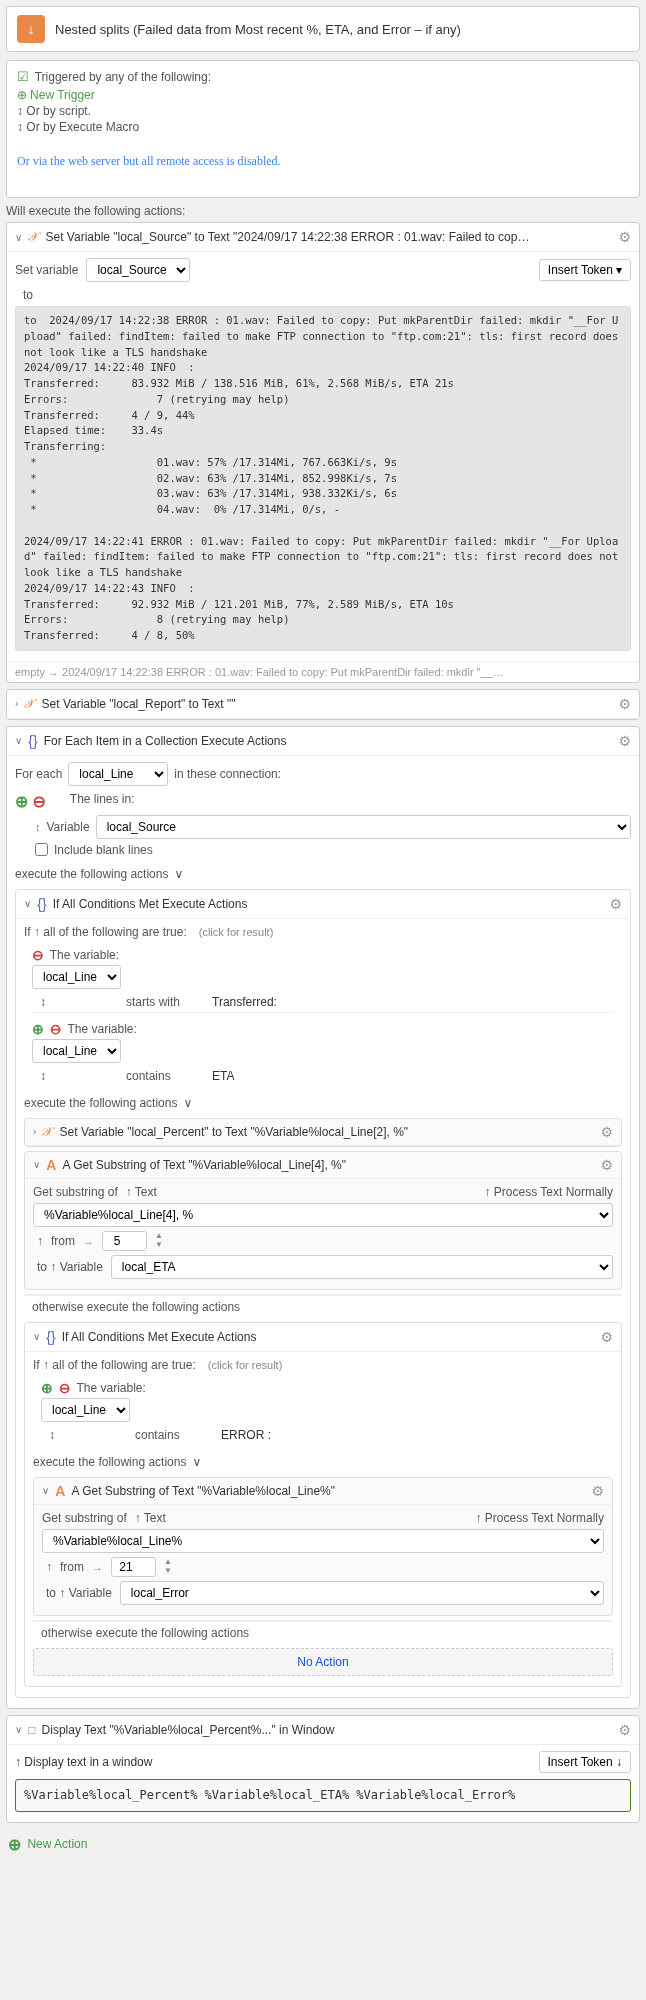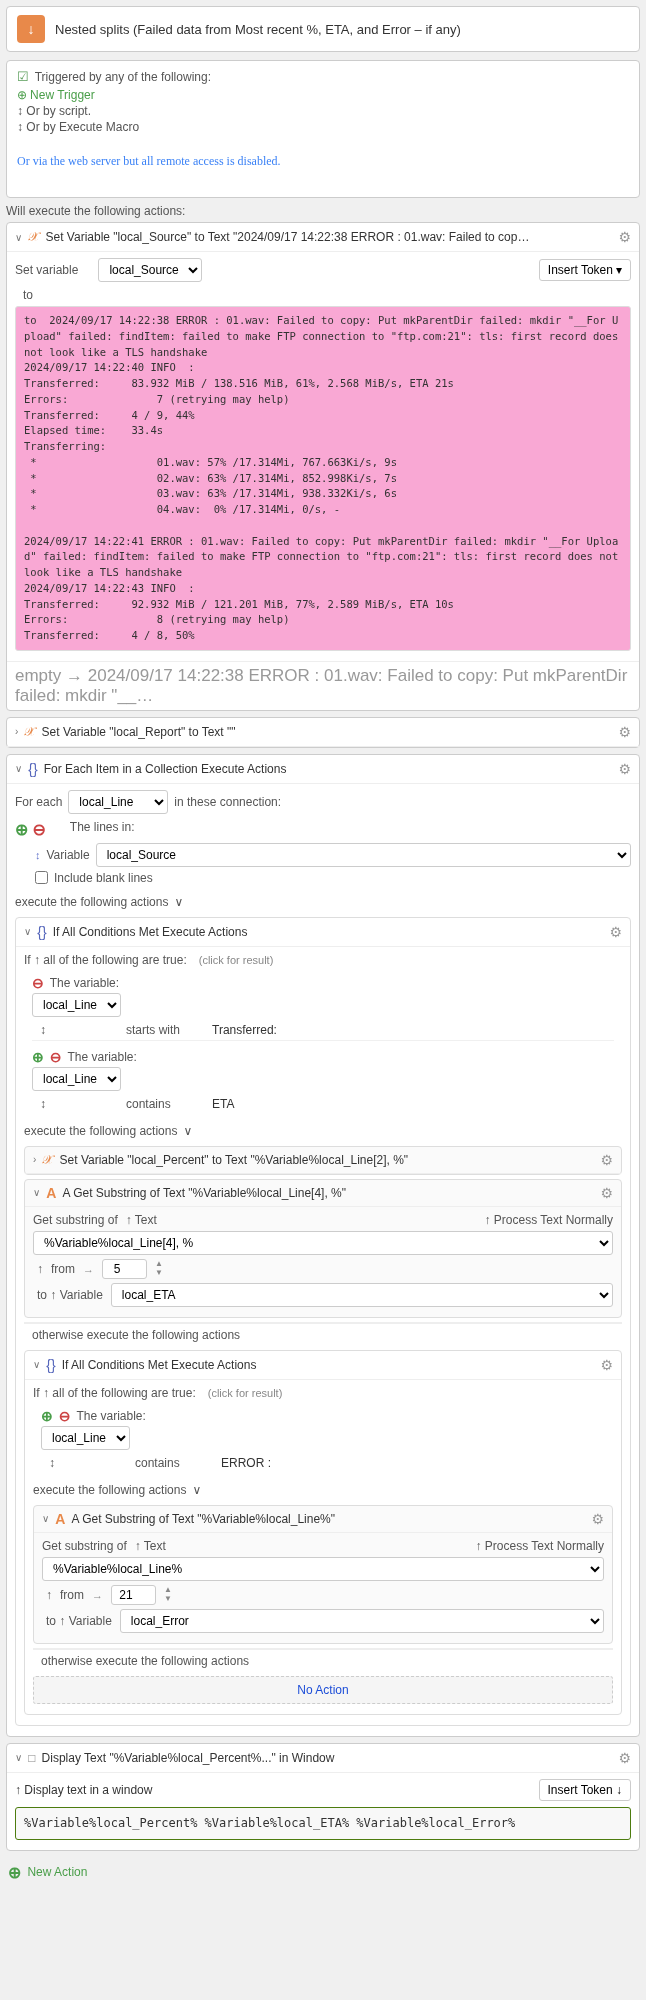--- a/index.html
+++ b/index.html
@@ -125,21 +125,21 @@
       color: #999;
       font-size: 14px;
       cursor: pointer;
     }
     .action-body {
       padding: 6px 8px;
     }
     .set-variable-row {
       display: flex;
       align-items: center;
-      gap: 20px;
+      gap: 8px;
       margin-bottom: 6px;
     }
     .set-var-label {
       font-size: 12px;
       color: #555;
       white-space: nowrap;
     }
     .dropdown-select {
       border: 1px solid #ccc;
       border-radius: 3px;
@@ -160,37 +160,37 @@
       align-items: center;
       gap: 3px;
     }
     .to-label {
       font-size: 12px;
       color: #555;
       padding-left: 8px;
       margin-bottom: 4px;
     }
     .log-box {
-      background: #f9a8d4;
+      background: #e5e5e5;
       border: 1px solid #ddd;
       border-radius: 3px;
       padding: 6px 8px;
       font-size: 10.5px;
       font-family: monospace;
       color: #333;
       line-height: 1.5;
       margin: 4px 0;
       white-space: pre-wrap;
       word-break: break-all;
     }
     .empty-arrow-row {
       display: flex;
       align-items: center;
       gap: 4px;
-      font-size: 17px;
+      font-size: 11px;
       color: #999;
       padding: 4px 8px;
       border-top: 1px solid #eee;
     }
     .for-each-section {
       padding: 6px 8px;
     }
     .for-each-row {
       display: flex;
       align-items: center;

